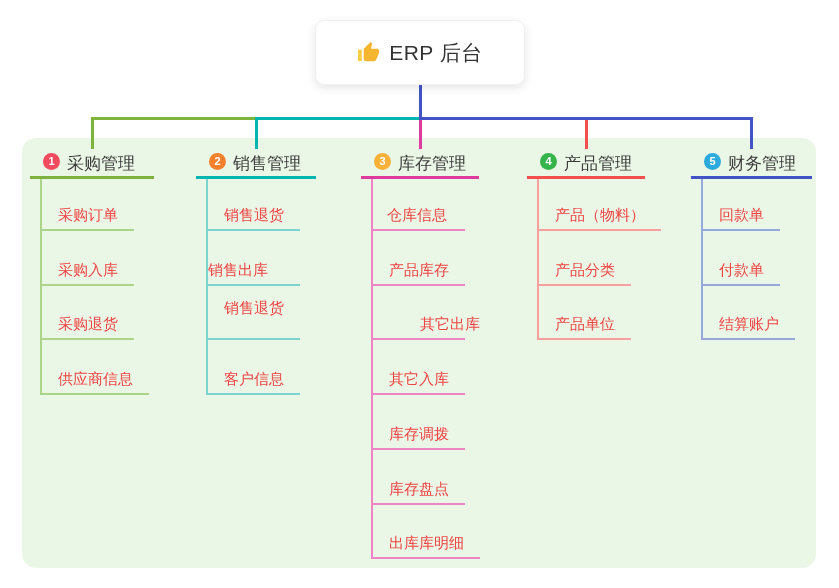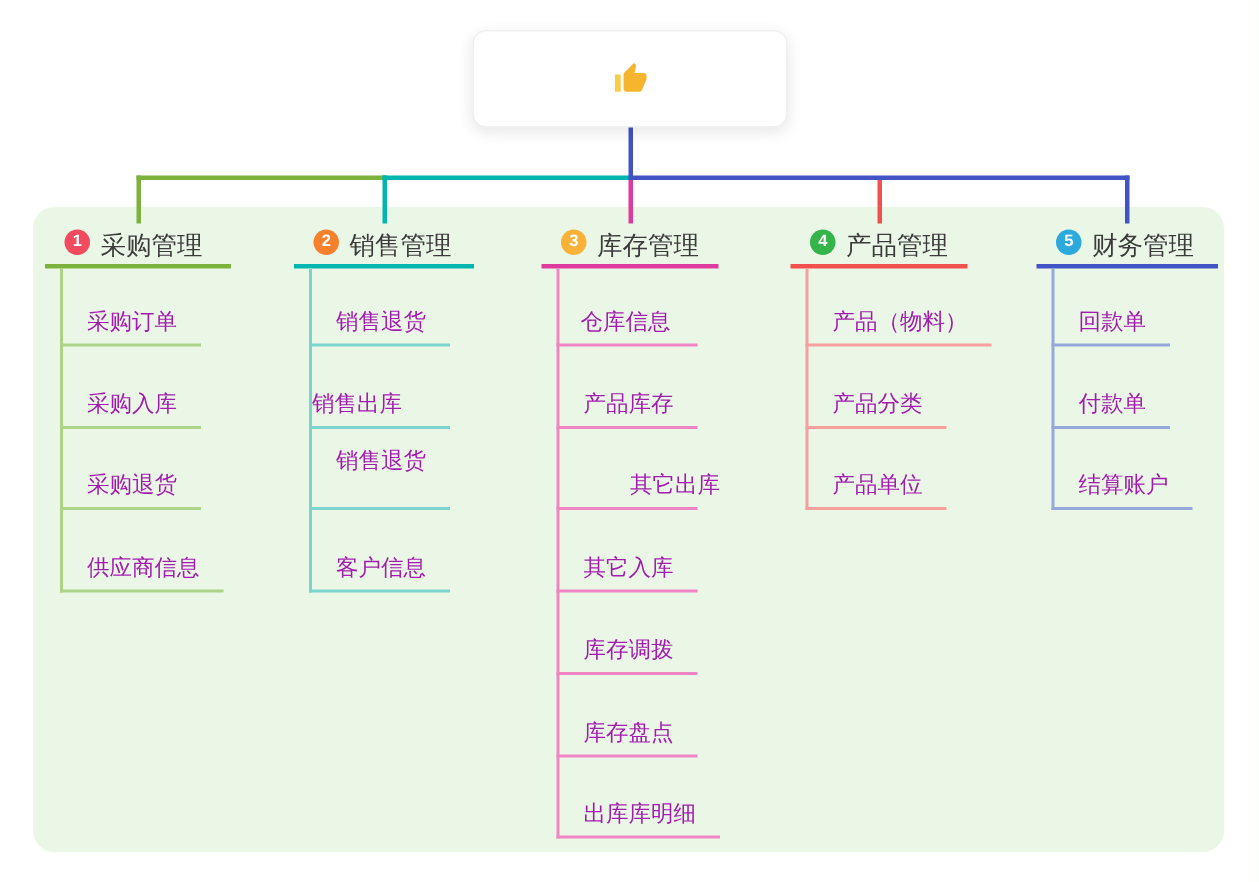--- a/index.html
+++ b/index.html
@@ -25,21 +25,21 @@
     position:absolute;width:17px;height:17px;border-radius:50%;
     display:flex;align-items:center;justify-content:center;
   }
   .badge span{color:#fff;font-size:11px;font-weight:bold;line-height:1;}
   .branch-label{
     position:absolute;height:23px;line-height:23px;
     font-size:17px;color:#3b3b3b;white-space:nowrap;
   }
   .child-label{
     position:absolute;height:20px;line-height:20px;
-    font-size:15px;color:#a21caf;white-space:nowrap;
+    font-size:15px;color:#ef4444;white-space:nowrap;
   }
 </style>
 </head>
 <body>
 
 <div class="canvas" style="background: rgb(255, 255, 255);">
 
   <div class="panel" id="panel" style="background: rgb(235, 247, 230);"></div>
 
   <div id="lines">
@@ -52,20 +52,21 @@
       <div class="line" style="left: 418.5px; top: 120px; width: 3px; height: 29px; background: rgb(223, 58, 158);"></div>
       <div class="line" style="left: 584.5px; top: 120px; width: 3px; height: 29px; background: rgb(241, 80, 78);"></div>
       <div class="line" style="left: 750px; top: 117px; width: 3px; height: 32px; background: rgb(66, 83, 197);"></div>
     </div>
 
   <div class="root-card">
     <svg width="23" height="23" viewBox="0 0 24 24" aria-hidden="true">
       <path fill="#f8ce46" d="M1 21h4V9H1v12z"></path>
       <path fill="#f5b52f" d="M23 10c0-1.1-.9-2-2-2h-6.31l.95-4.57.03-.32c0-.41-.17-.79-.44-1.06L14.17 1 7.59 7.59C7.22 7.95 7 8.45 7 9v10c0 1.1.9 2 2 2h9c.83 0 1.54-.5 1.84-1.22l3.02-7.05c.09-.23.14-.47.14-.73v-2z"></path>
     </svg>
+    <span class="root-title">ERP 后台</span>
   </div>
 
   <div id="branches">
       <div class="badge" style="left: 43px; top: 153px; background: rgb(242, 74, 94);">
         <span>1</span>
       </div>
       <div class="branch-label" style="left: 67px; top: 152px;">采购管理</div>
       <div class="line" style="left: 30px; top: 176px; width: 124px; height: 3px; background: rgb(125, 178, 60);"></div>
       <div class="line" style="left: 40px; top: 179px; width: 2px; height: 216px; background: rgb(171, 212, 137);"></div>
       <div class="child-label" style="left: 58px; top: 205px;">采购订单</div>

